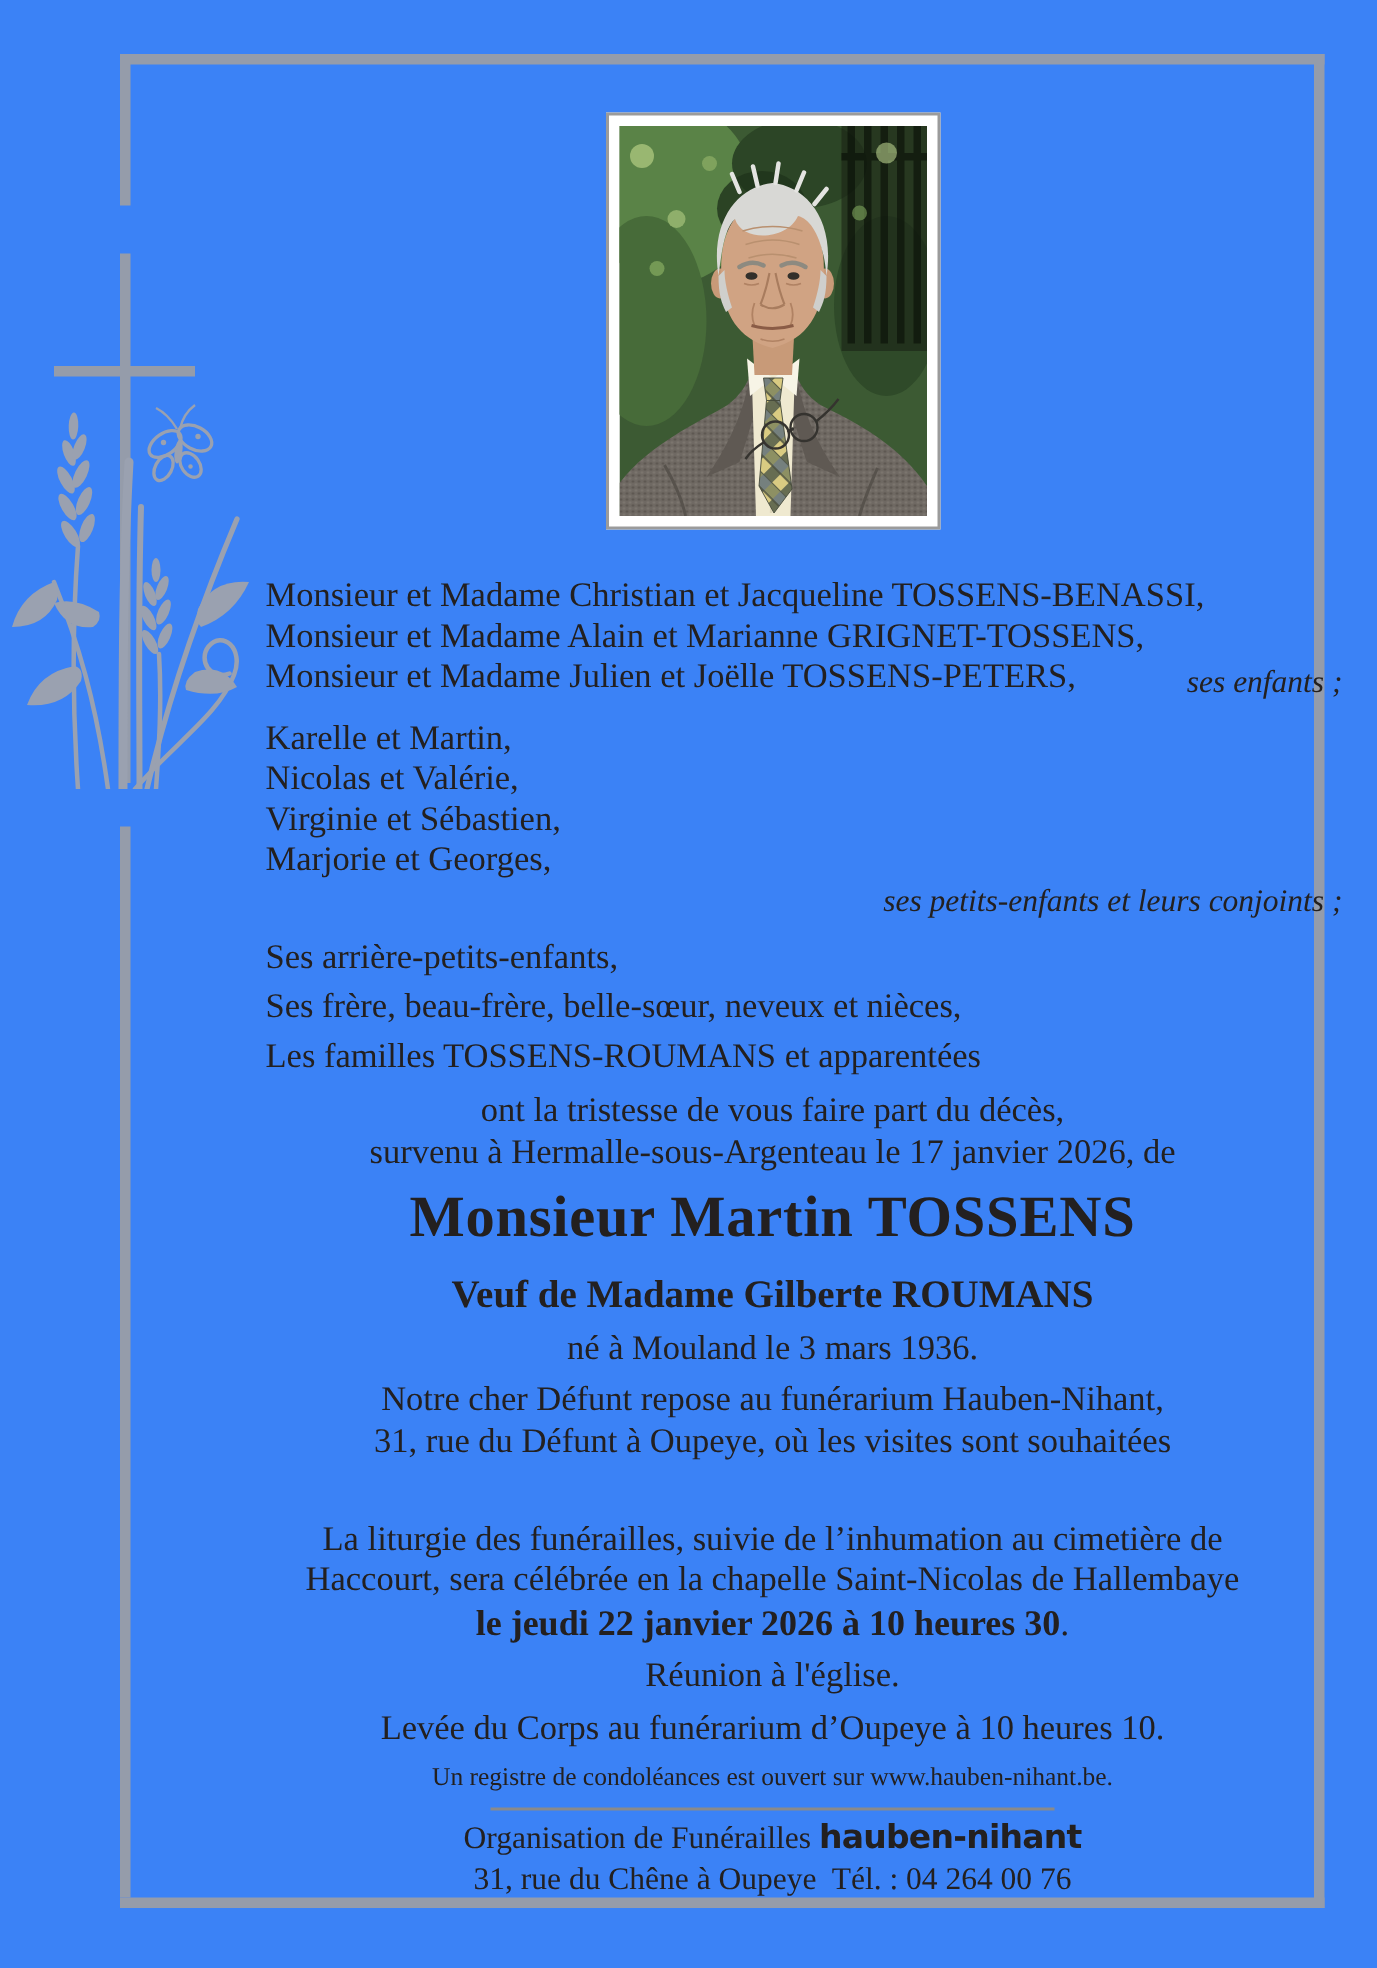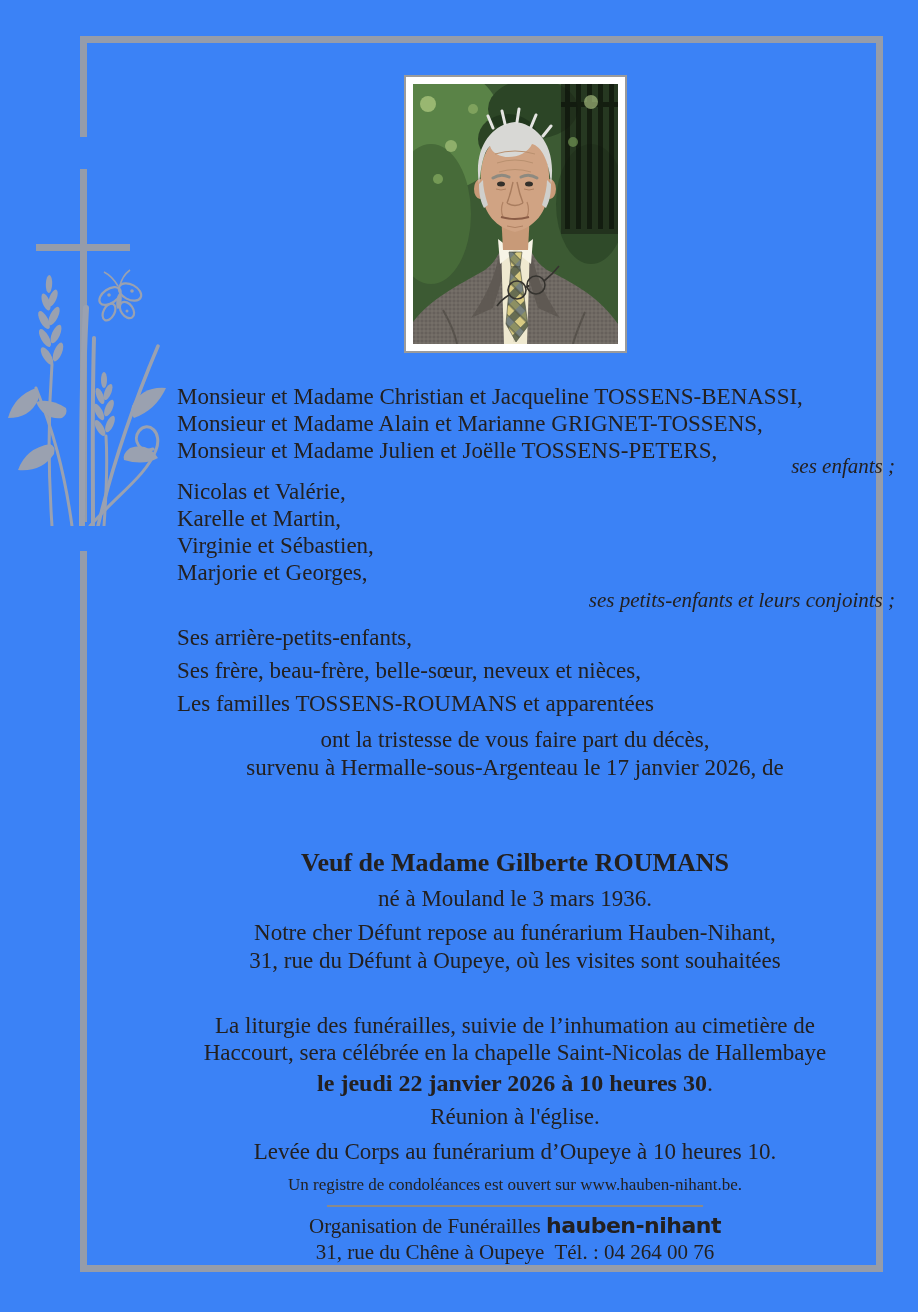--- a/index.html
+++ b/index.html
@@ -191,37 +191,38 @@
         <path d="M96 211 Q88 216 84 222"></path>
       </g>
     </svg>
   </div>
 
   <div class="llist" style="top:383px;">
     <div class="lline">Monsieur et Madame Christian et Jacqueline TOSSENS-BENASSI,</div>
     <div class="lline">Monsieur et Madame Alain et Marianne GRIGNET-TOSSENS,</div>
     <div class="lline">Monsieur et Madame Julien et Joëlle TOSSENS-PETERS,</div>
   </div>
-  <div class="note" style="top:454px;">ses enfants ;</div>
+  <div class="note" style="top:442px;">ses enfants ;</div>
 
   <div class="llist" style="top:478px;">
+    <div class="lline">Karelle et Martin,</div>
     <div class="lline">Nicolas et Valérie,</div>
-    <div class="lline">Karelle et Martin,</div>
     <div class="lline">Virginie et Sébastien,</div>
     <div class="lline">Marjorie et Georges,</div>
   </div>
   <div class="note" style="top:588px;">ses petits-enfants et leurs conjoints ;</div>
 
   <div class="llist" style="top:624px;">Ses arrière-petits-enfants,</div>
   <div class="llist" style="top:657px;">Ses frère, beau-frère, belle-sœur, neveux et nièces,</div>
   <div class="llist" style="top:690px;">Les familles TOSSENS-ROUMANS et apparentées</div>
 
   <div class="cline" style="top:727px;">ont la tristesse de vous faire part du décès,</div>
   <div class="cline" style="top:755px;">survenu à Hermalle-sous-Argenteau le 17 janvier 2026, de</div>
 
+  <div class="cline title" style="top:789px;">Monsieur Martin TOSSENS</div>
   <div class="cline veuf" style="top:848px;">Veuf de Madame Gilberte ROUMANS</div>
   <div class="cline" style="top:886px;">né à Mouland le 3 mars 1936.</div>
 
   <div class="cline" style="top:920px;">Notre cher Défunt repose au funérarium Hauben-Nihant,</div>
   <div class="cline" style="top:948px;">31, rue du Défunt à Oupeye, où les visites sont souhaitées</div>
 
   <div class="cline" style="top:1013px;">La liturgie des funérailles, suivie de l’inhumation au cimetière de</div>
   <div class="cline" style="top:1040px;">Haccourt, sera célébrée en la chapelle Saint-Nicolas de Hallembaye</div>
   <div class="cline datebold2" style="top:1070px;"><span>le jeudi 22 janvier 2026 à 10 heures 30</span><span class="sufx">.</span></div>
 

